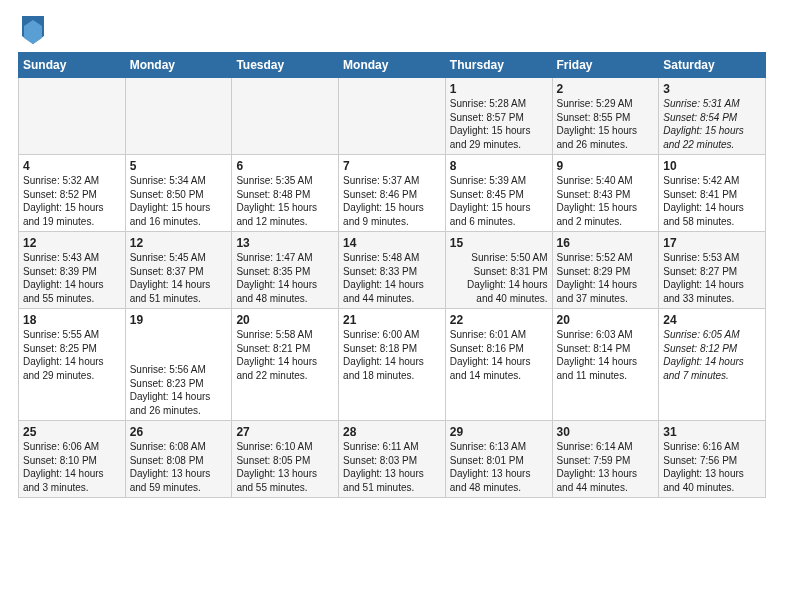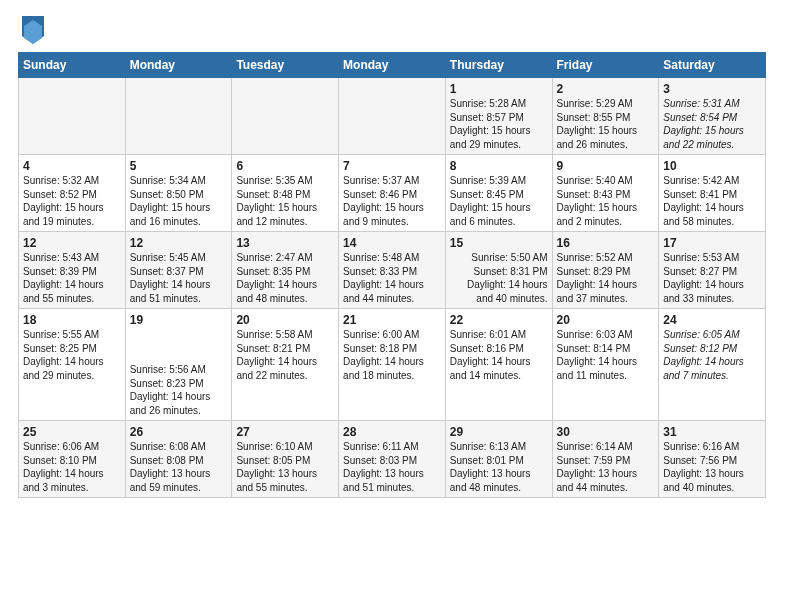--- a/index.html
+++ b/index.html
@@ -226,21 +226,21 @@
           </td>
           <td>
             <span class="day-num">12</span>
             <div class="cell-text" style="white-space: pre-line;">Sunrise: 5:45 AM
 Sunset: 8:37 PM
 Daylight: 14 hours
 and 51 minutes.</div>
           </td>
           <td>
             <span class="day-num">13</span>
-            <div class="cell-text" style="white-space: pre-line;">Sunrise: 2:47 AM
+            <div class="cell-text" style="white-space: pre-line;">Sunrise: 1:47 AM
 Sunset: 8:35 PM
 Daylight: 14 hours
 and 48 minutes.</div>
           </td>
           <td>
             <span class="day-num">14</span>
             <div class="cell-text" style="white-space: pre-line;">Sunrise: 5:48 AM
 Sunset: 8:33 PM
 Daylight: 14 hours
 and 44 minutes.</div>

